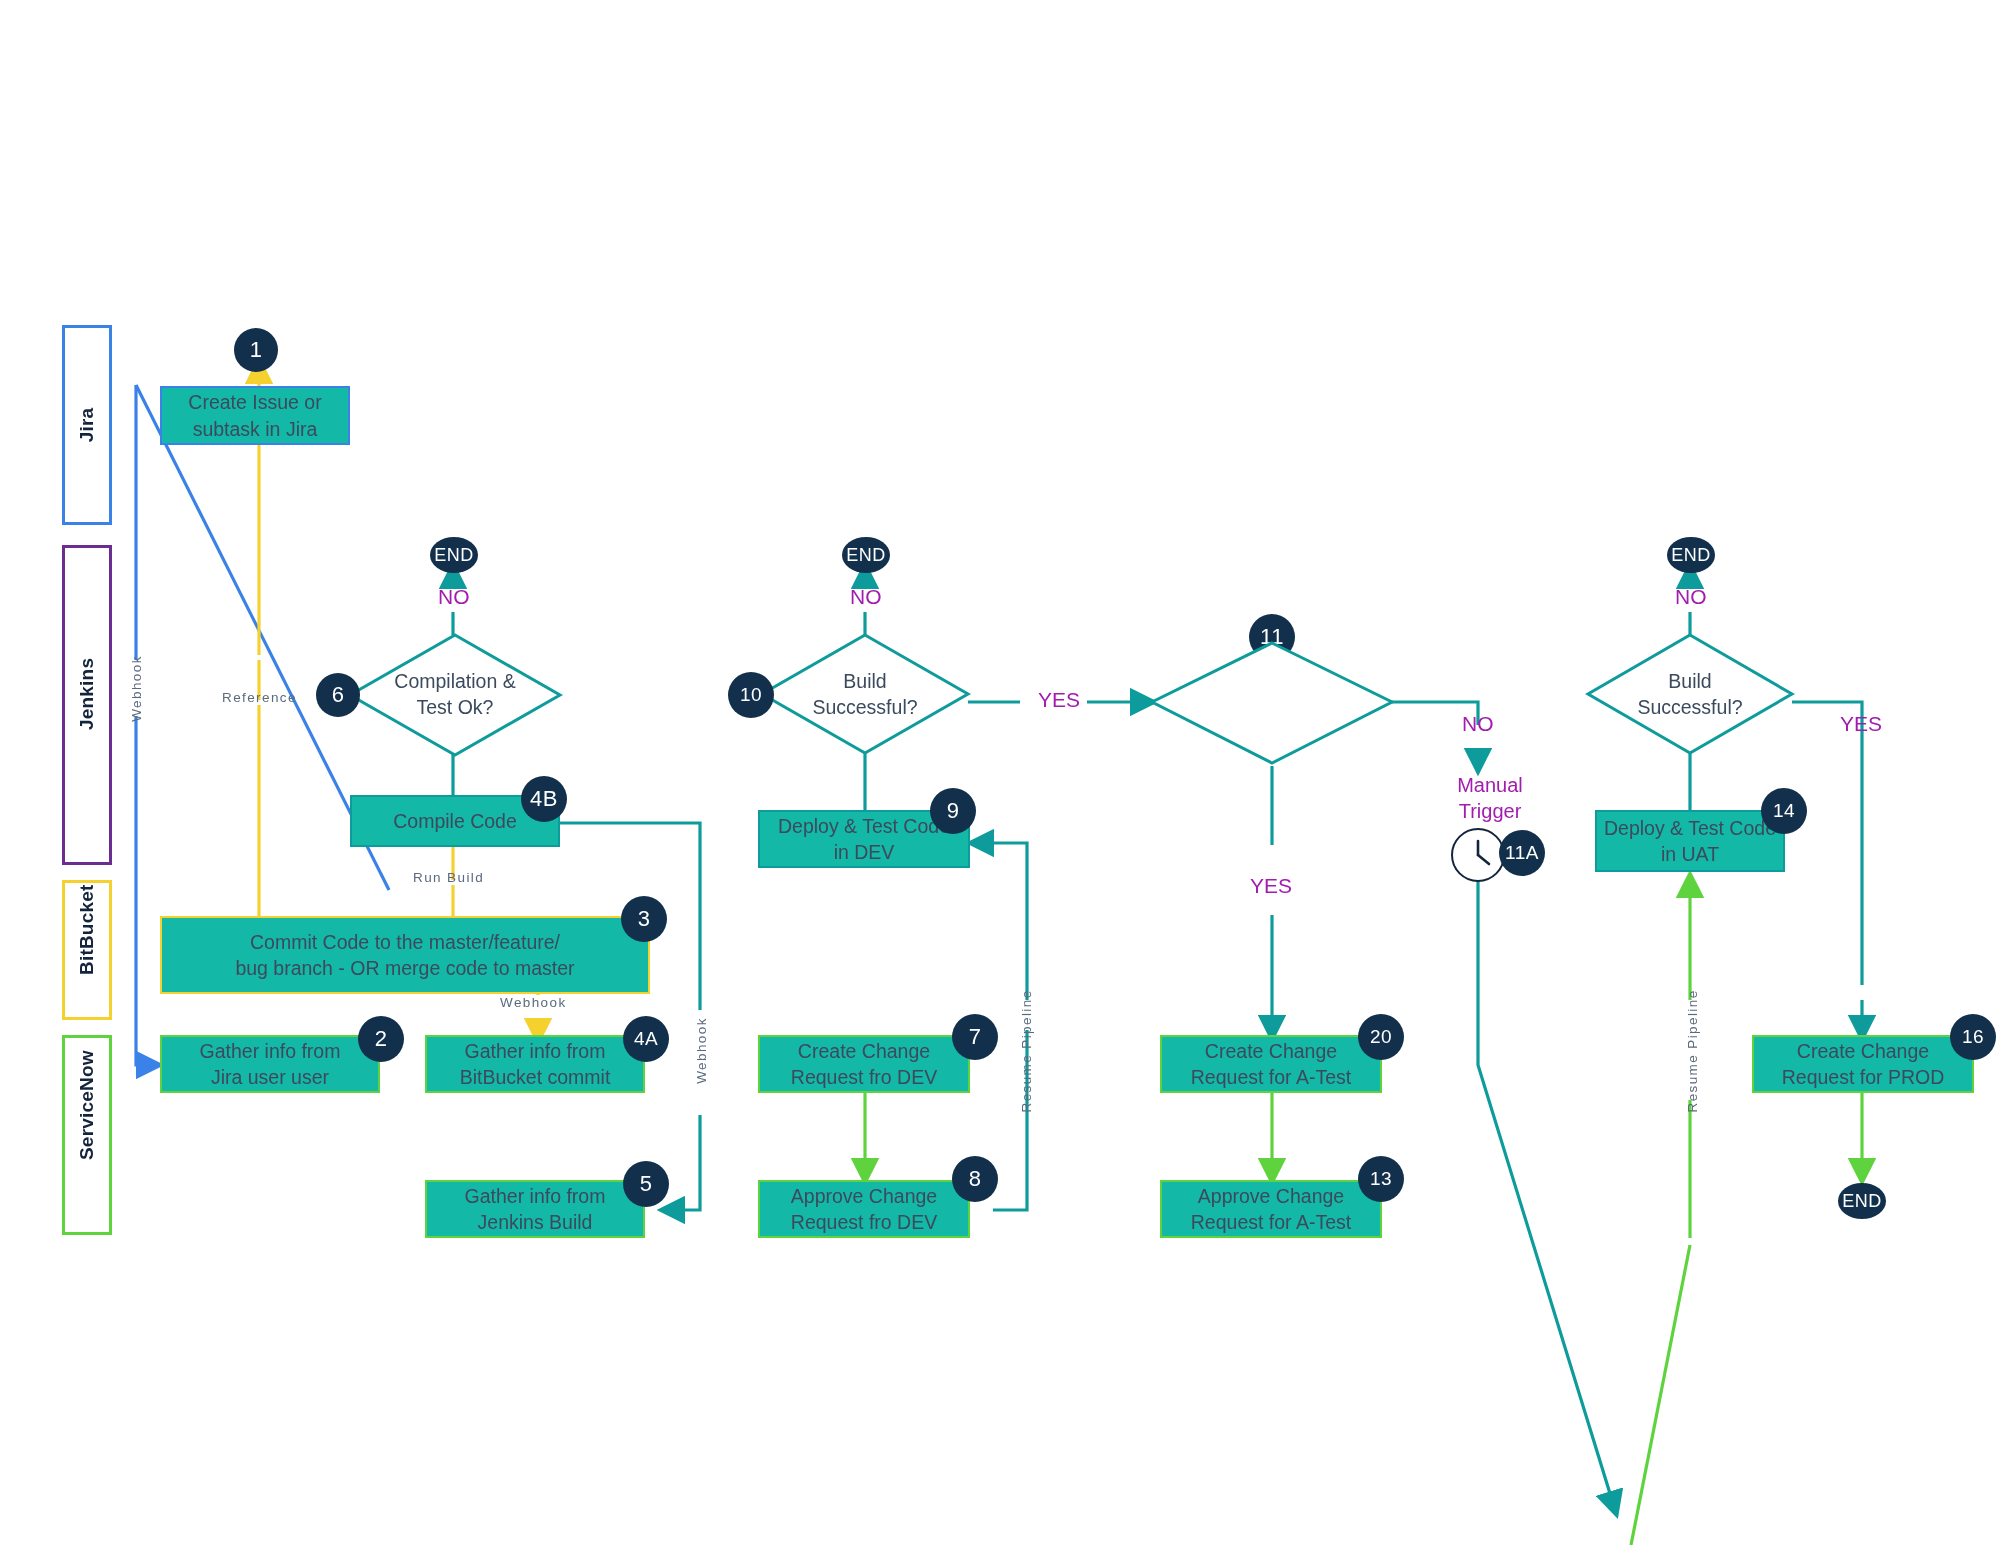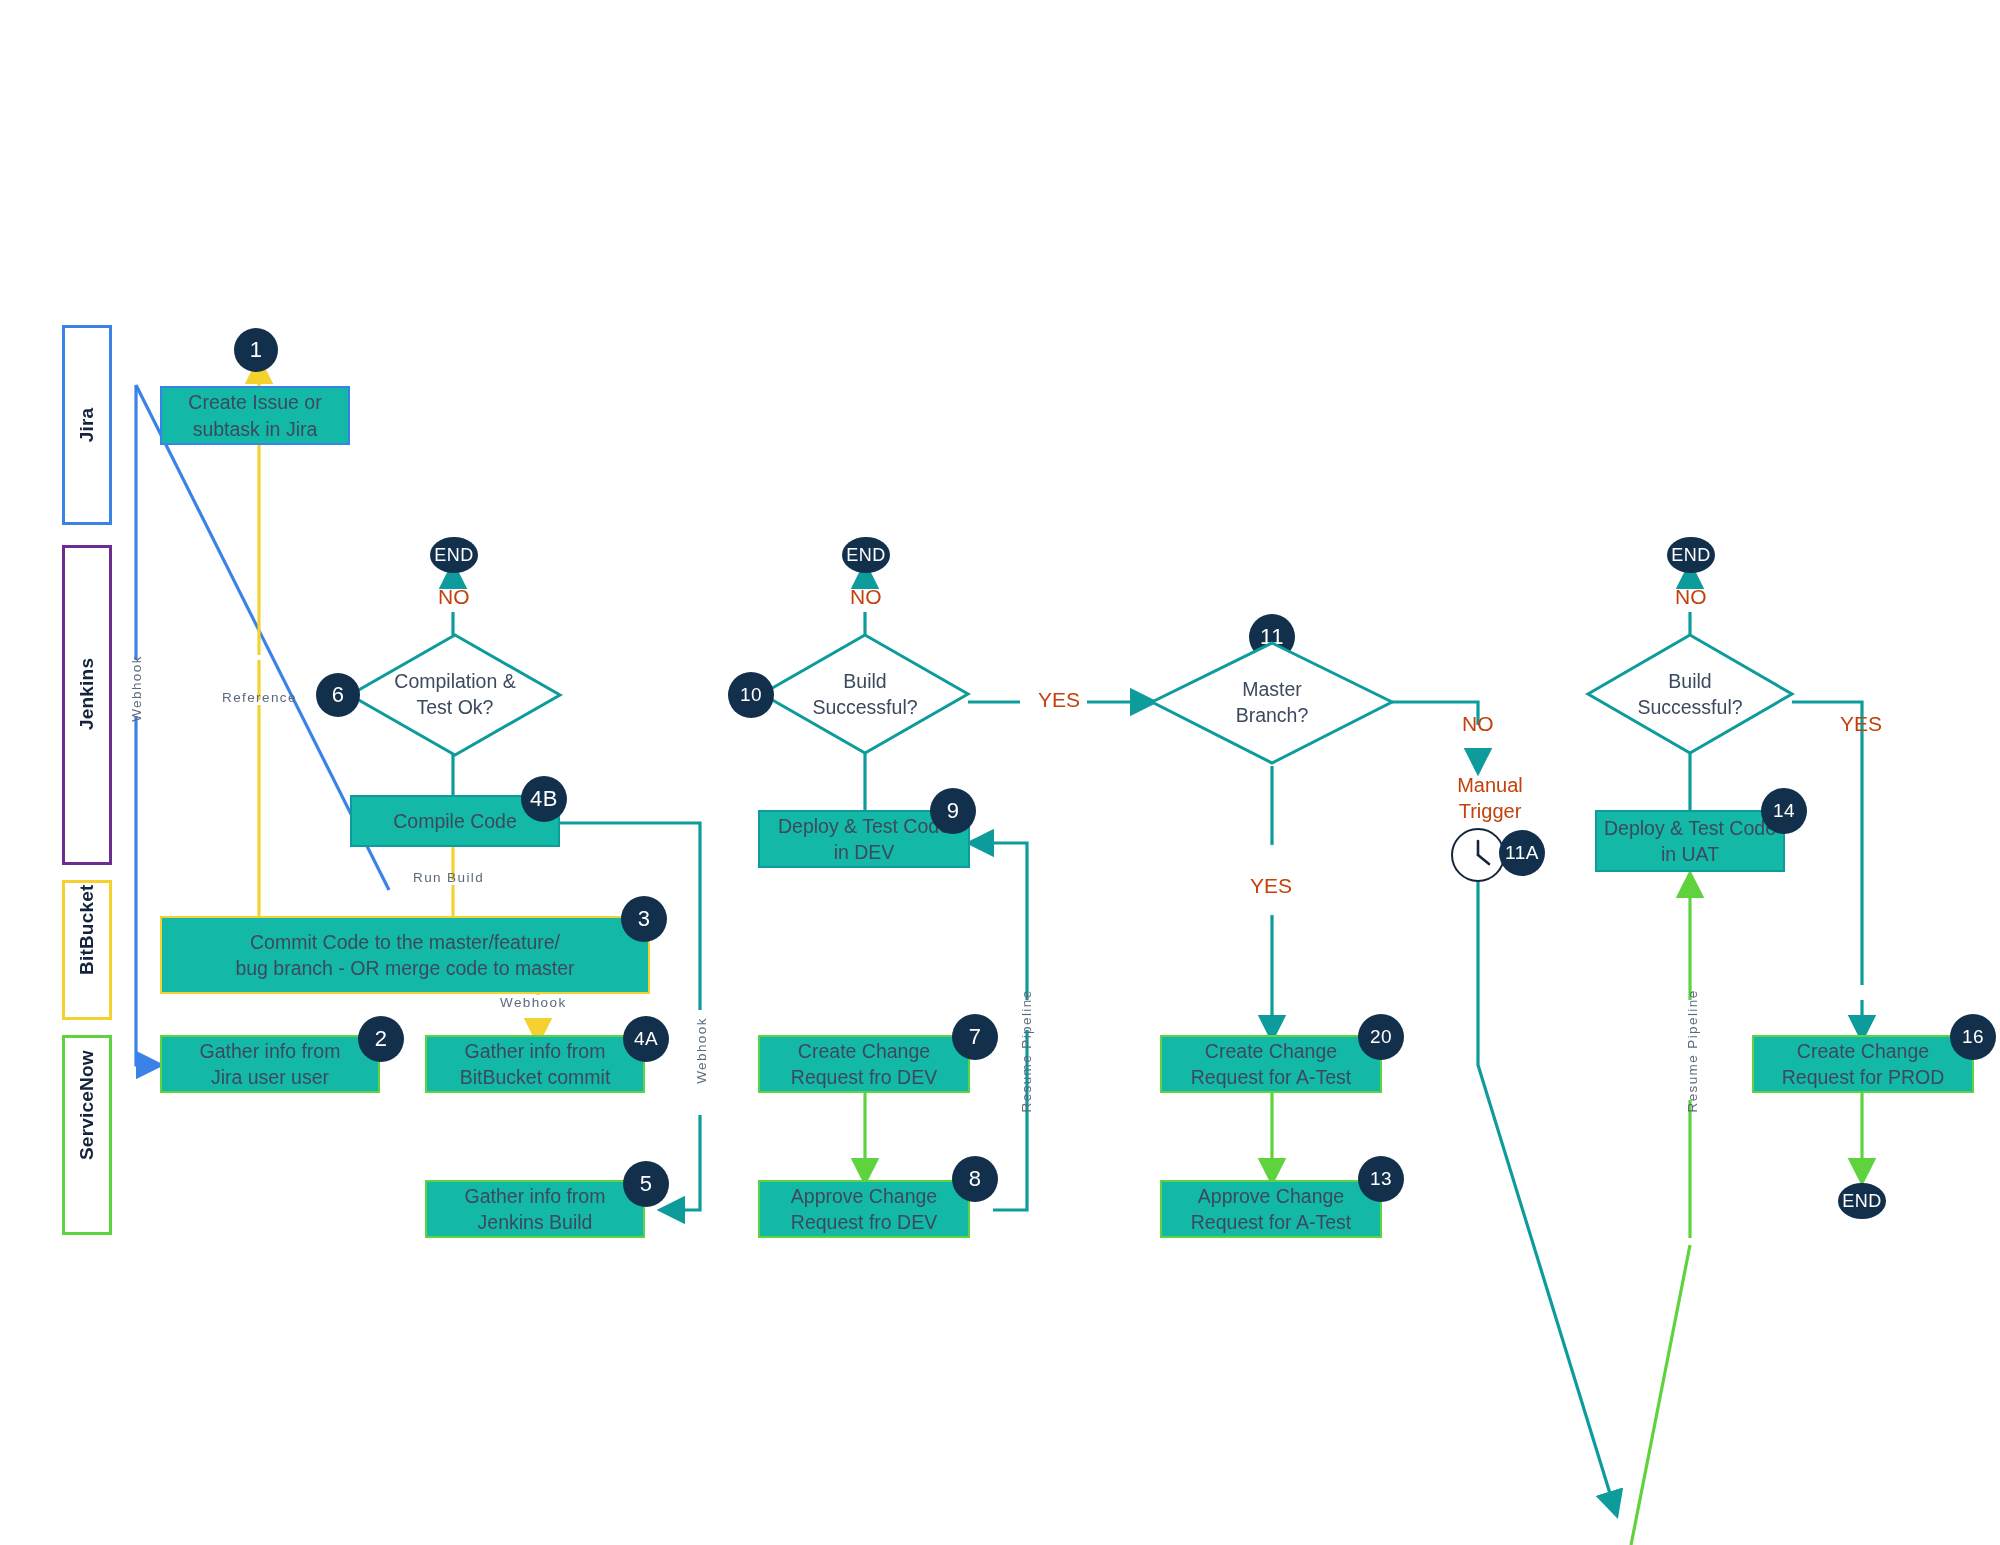--- a/index.html
+++ b/index.html
@@ -8,21 +8,21 @@
   .lane{position:absolute;border:3px solid #000;background:#fff;box-sizing:border-box;}
   .lane-label{position:absolute;white-space:nowrap;font-weight:bold;font-size:19px;color:#14243c;
               transform-origin:center center;letter-spacing:.2px;}
   .node{position:absolute;box-sizing:border-box;background:#14b8a6;border:2.5px solid #000;
         display:flex;align-items:center;justify-content:center;text-align:center;
         font-size:19.5px;color:#3c4a5e;line-height:1.35;padding:2px 6px;}
   .badge{position:absolute;border-radius:50%;background:#12304c;color:#fff;
          display:flex;align-items:center;justify-content:center;font-size:22px;letter-spacing:.5px;}
   .badge.end{font-size:18px;}
   .badge.sm{font-size:19px;}
-  .edgelabel{position:absolute;color:#c2410c;font-size:21px;white-space:nowrap;}
+  .edgelabel{position:absolute;color:#a21caf;font-size:21px;white-space:nowrap;}
   .edgelabel.small{font-size:13.5px;letter-spacing:1.4px;color:#5a6a7d;}
   .edgelabel.vert{transform-origin:center center;transform:rotate(-90deg);}
   svg.lines{position:absolute;left:0;top:0;width:2000px;height:1545px;overflow:visible;}
   .clock{position:absolute;border:2.5px solid #14243c;border-radius:50%;background:#fff;}
   .diamond-text{position:absolute;text-align:center;font-size:19.5px;color:#3c4a5e;line-height:1.35;
                 white-space:nowrap;}
 </style>
 </head>
 <body>
 
@@ -268,24 +268,20 @@
   </div>
   <div class="badge" style="left:952px;top:1156px;width:46px;height:46px;">8</div>
 
   <div class="edgelabel small vert" style="left:966px;top:1045px;width:120px;text-align:center;">Resume Pipeline</div>
 
   <div class="badge" style="left:1249px;top:614px;width:46px;height:46px;">11</div>
 
   <svg style="position:absolute;left:1152px;top:643px;width:240px;height:120px;overflow:visible;">
     <polygon points="120,0 240,59 120,120 0,59" fill="#fff" stroke="#0e9b9b" stroke-width="3"></polygon>
   </svg>
-  <div class="diamond-text" style="left:1152px;top:676px;width:240px;">
-    <div>Master</div>
-    <div>Branch?</div>
-  </div>
 
   <div class="edgelabel" style="left:1462px;top:712px;">NO</div>
   <div class="edgelabel" style="left:1440px;top:772px;width:100px;text-align:center;line-height:1.3;font-size:20px;">
     <div>Manual</div>
     <div>Trigger</div>
   </div>
 
   <div class="clock" style="left:1451px;top:828px;width:50px;height:50px;">
     <svg viewBox="0 0 50 50" style="width:50px;height:50px;">
       <line x1="25" y1="25" x2="25" y2="11" stroke="#14243c" stroke-width="2.6" stroke-linecap="round"></line>

